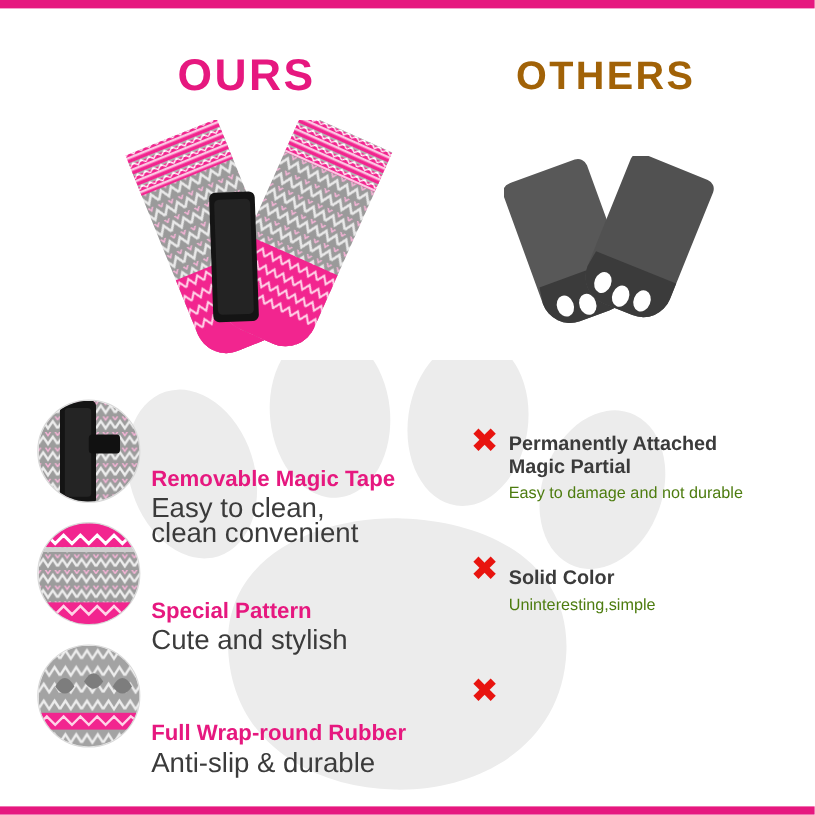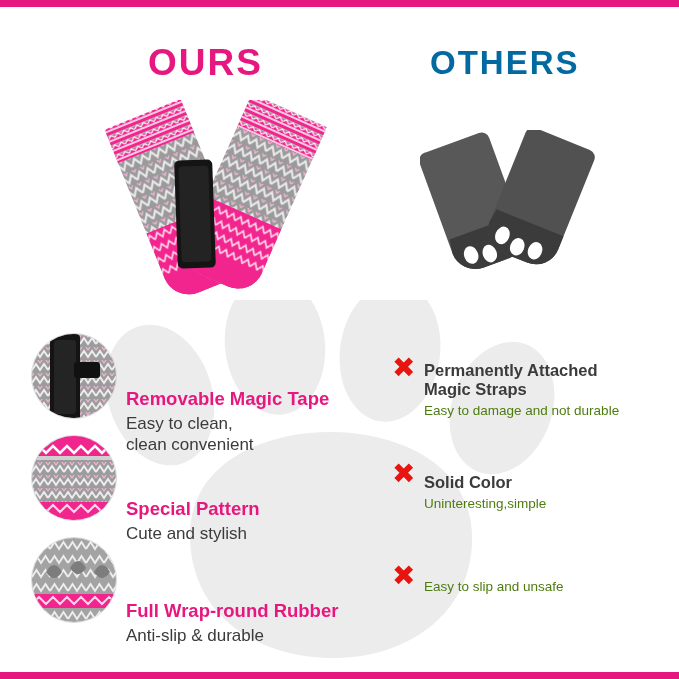--- a/index.html
+++ b/index.html
@@ -33,21 +33,21 @@
 
   
   .heading {
     position: absolute;
     font-weight: bold;
     letter-spacing: 2px;
     font-size: 37px;
     z-index: 3;
   }
   .heading.ours  { left: 148px; top: 42px; color: #e6187f; }
-  .heading.others{ left: 430px; top: 44px; color: #0369a1; font-size: 33px; }
+  .heading.others{ left: 430px; top: 44px; color: #a16207; font-size: 33px; }
 
   
   .hero { position: absolute; z-index: 2; }
   .hero-ours   { left: 98px;  top: 100px; width: 230px; height: 215px; }
   .hero-others { left: 420px; top: 130px; width: 180px; height: 155px; }
 
   
   .rows { position: absolute; left: 0; top: 325px; width: 679px; z-index: 3; }
   .row { position: relative; height: 102px; }
 
@@ -60,21 +60,21 @@
   }
   .thumb svg { display: block; }
 
   .ours-text {
     position: absolute; left: 126px; top: 14px; width: 290px; margin-top: 43px;
   }
   .ours-title {
     color: #e6187f; font-weight: bold; font-size: 18.5px; line-height: 22px;
   }
   .ours-sub {
-    color: #3b3b3b; font-size: 17px; line-height: 21px; margin-top: 3px;
+    color: #3b3b3b; font-size: 23px; line-height: 21px; margin-top: 3px;
   }
 
   .xmark {
     position: absolute; left: 392px; top: 26px;
     width: 26px; height: 26px;
     color: #e8140f; font-weight: bold; font-size: 28px; line-height: 26px;
     font-family: "DejaVu Sans", sans-serif;
   }
   .others-text {
     position: absolute; left: 424px; top: 18px; width: 240px; margin-top: 16px;
@@ -203,21 +203,21 @@
         <div class="ours-title">Removable Magic Tape</div>
         <div class="ours-sub">
           <span>Easy to clean,</span><br>
           <span>clean convenient</span>
         </div>
       </div>
       <div class="xmark">✖</div>
       <div class="others-text">
         <div class="others-title">
           <span>Permanently Attached</span><br>
-          <span>Magic Straps</span>
+          <span>Magic Partial</span>
         </div>
         <div class="others-sub">Easy to damage and not durable</div>
       </div>
     </div>
 
     <div class="row" id="row-1">
       <div class="thumb">
         <svg width="86" height="86" viewBox="0 0 86 86">
           <defs>
             <pattern id="t1g" width="16" height="13" patternUnits="userSpaceOnUse">
@@ -263,18 +263,17 @@
           <rect x="0" y="56" width="86" height="14" fill="#f2258f"></rect>
           <path d="M0 66 L7 59 L14 66 L21 59 L28 66 L35 59 L42 66 L49 59 L56 66 L63 59 L70 66 L77 59 L86 66" stroke="#ffd3e8" stroke-width="2" fill="none"></path>
         </svg>
       </div>
       <div class="ours-text">
         <div class="ours-title">Full Wrap-round Rubber</div>
         <div class="ours-sub">Anti-slip &amp; durable</div>
       </div>
       <div class="xmark">✖</div>
       <div class="others-text">
-        <div class="others-sub">Easy to slip and unsafe</div>
       </div>
     </div>
 
   </div>
 </div>
 
 </body></html>

